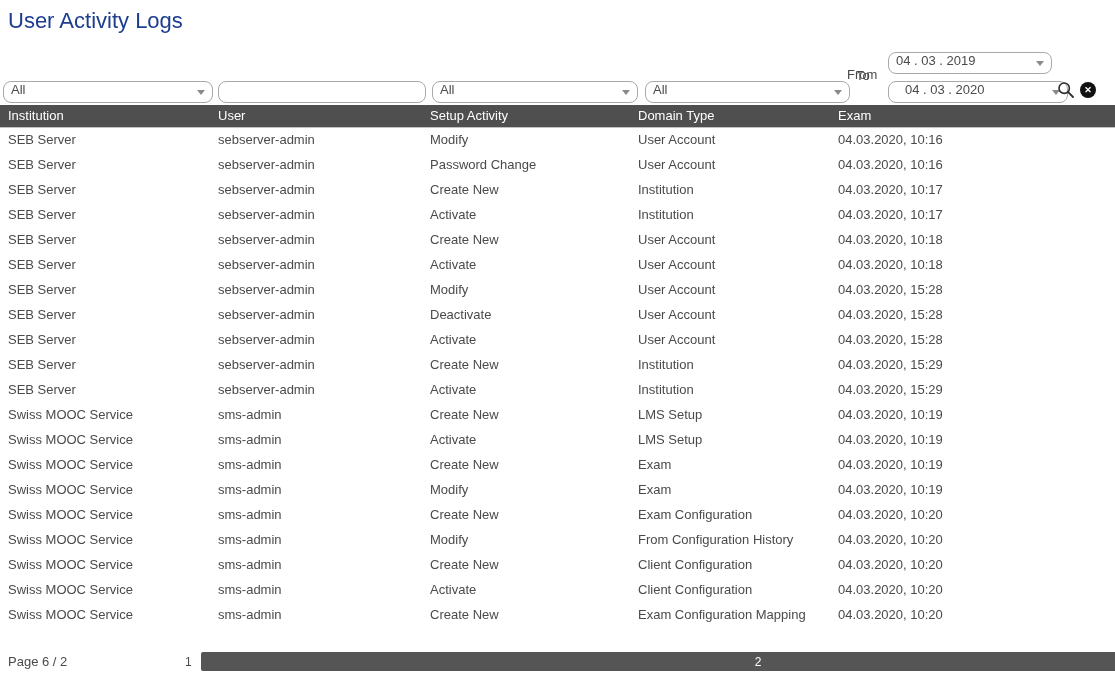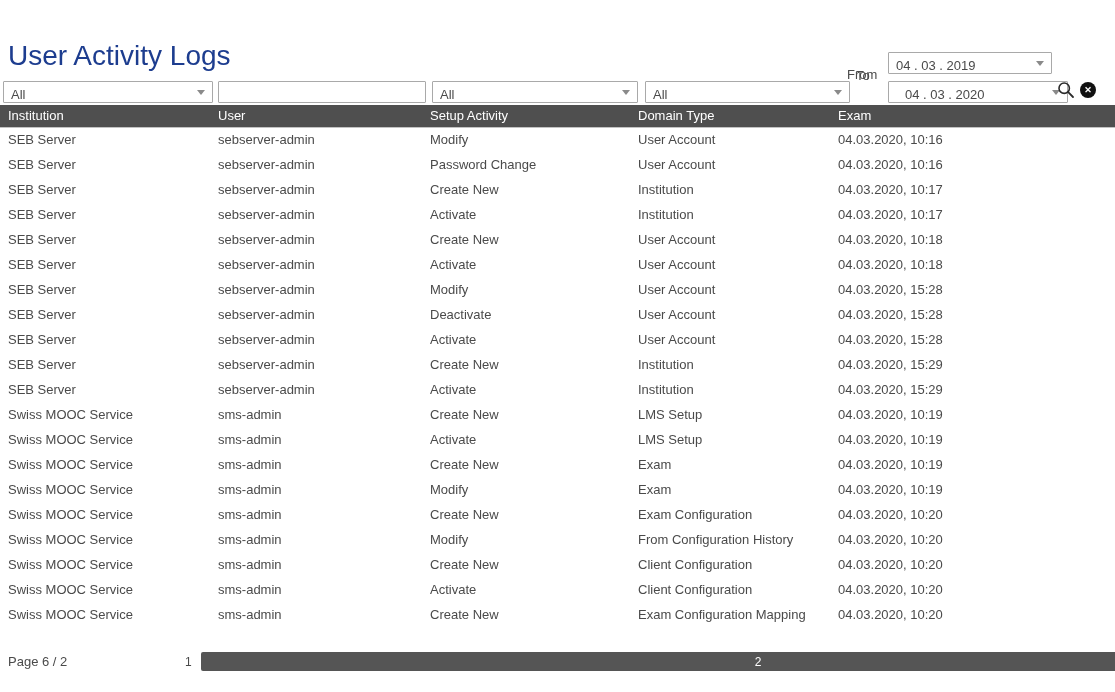--- a/index.html
+++ b/index.html
@@ -9,28 +9,28 @@
     --row-text:#4a4a4a;
     --button-bg:#555555;
   }
   *{box-sizing:border-box;}
   html,body{margin:0;padding:0;background:#fff;}
   .page{
     position:relative;width:1115px;height:692px;background:#ffffff;
     font-family:"Liberation Sans", sans-serif;overflow:hidden;
   }
   .title{
-    position:absolute;left:8px;top:8px;font-size:28px;line-height:26px;
-    font-weight:400;color:var(--title-color);margin-top:35px;
+    position:absolute;left:8px;top:8px;font-size:22px;line-height:26px;
+    font-weight:400;color:var(--title-color);
   }
   .label{position:absolute;font-size:13px;color:var(--row-text);}
   .field{
     position:absolute;height:22px;border:1px solid #a9a9a9;background:#fff;
-    font-size:13px;color:var(--row-text);display:flex;align-items:flex-end;
-    padding:0 20px 0 7px;border-radius:1px;
+    font-size:13px;color:var(--row-text);display:flex;align-items:flex-start;
+    padding:0 20px 0 7px;border-radius:8px;
   }
   .field .chev{
     position:absolute;right:7px;top:8px;width:0;height:0;
     border-left:4px solid transparent;border-right:4px solid transparent;
     border-top:5px solid #8a8a8a;
   }
   input.field{padding:0 7px;outline:none;}
   .iconbtn{position:absolute;cursor:pointer;display:flex;align-items:center;justify-content:center;}
   .clear-circle{
     width:16px;height:16px;border-radius:50%;background:#111;color:#fff;

